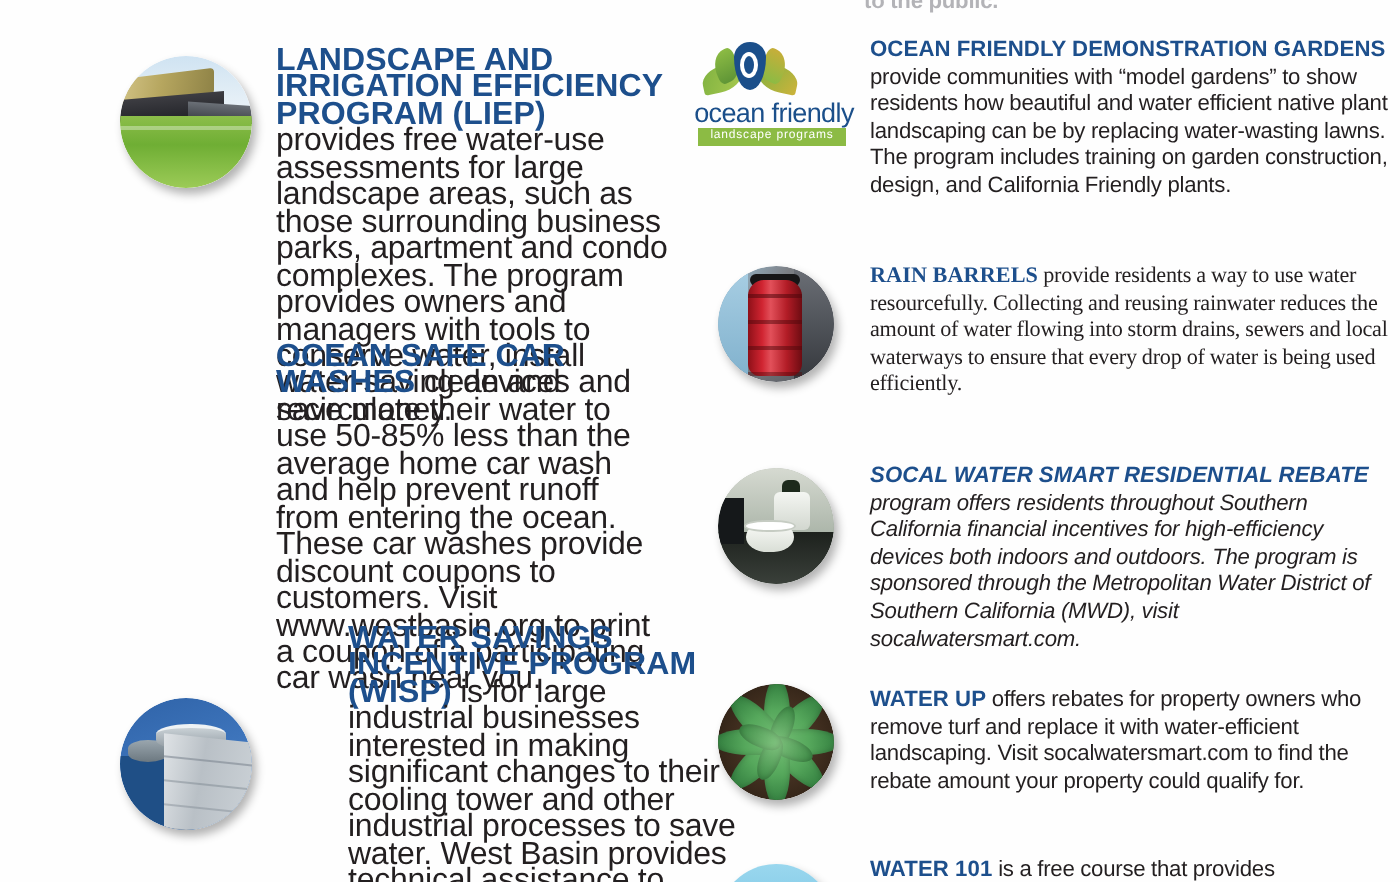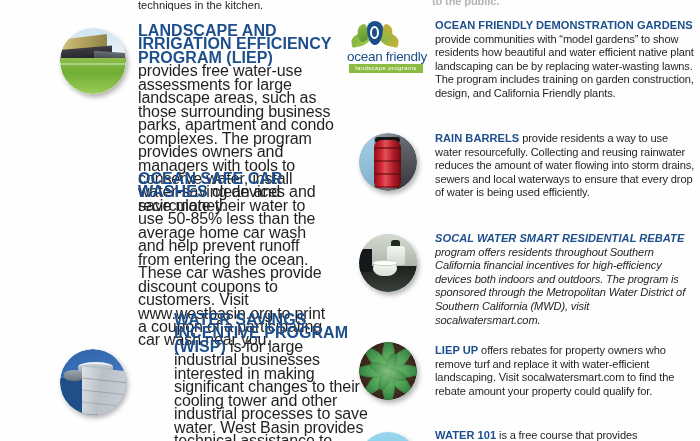--- a/index.html
+++ b/index.html
@@ -410,21 +410,20 @@
     font-family: "Liberation Sans", sans-serif;
   }
 </style>
 </head>
 <body>
 
 <div class="page">
 
   <div class="column col-left">
 
-    <div class="cut-top" style="left:138px; top:-1px; width:200px;">techniques in the kitchen.</div>
 
     <div class="entry" style="left:0px; top:24px; width:340px; height:150px;">
 
       <div class="entry-media" style="left:60px; top:4px;">
         <div class="thumb ph-stadium" style="width:66px; height:66px;">
           <div class="thumb-inner">
             <div class="sky"></div>
             <div class="roof"></div>
             <div class="stand"></div>
             <div class="stand2"></div>
@@ -497,21 +496,21 @@
           <div class="thumb-inner">
             <div class="bg"></div>
             <div class="wallL"></div>
             <div class="wallR"></div>
             <div class="lid"></div>
             <div class="barrel"></div>
           </div>
         </div>
       </div>
 
-      <div class="entry-body para" style="left:88px; top:0px; width:262px;">
+      <div class="entry-body para" style="left:88px; top:0px; width:262px;font-family:Liberation Serif, serif;">
         <span class="hd">RAIN BARRELS</span><span> </span><span>provide residents a way to use water resourcefully. Collecting and reusing rainwater reduces the amount of water flowing into storm drains, sewers and local waterways to ensure that every drop of water is being used efficiently.</span>
       </div>
     </div>
 
     <div class="entry" style="left:0px; top:230px; width:360px; height:100px;font-style:italic;">
 
       <div class="entry-media" style="left:12px; top:4px;">
         <div class="thumb ph-bath" style="width:58px; height:58px;">
           <div class="thumb-inner">
             <div class="bg"></div>
@@ -547,21 +546,21 @@
             <div class="leaf" style="transform:rotate(315deg);"></div>
             <div class="leaf inner" style="transform:rotate(22deg);"></div>
             <div class="leaf inner" style="transform:rotate(112deg);"></div>
             <div class="leaf inner" style="transform:rotate(202deg);"></div>
             <div class="leaf inner" style="transform:rotate(292deg);"></div>
           </div>
         </div>
       </div>
 
       <div class="entry-body para" style="left:88px; top:6px; width:262px;">
-        <span class="hd">LIEP UP</span><span> </span><span>offers rebates for property owners who remove turf and replace it with water-efficient landscaping. Visit socalwatersmart.com to find the rebate amount your property could qualify for.</span>
+        <span class="hd">WATER UP</span><span> </span><span>offers rebates for property owners who remove turf and replace it with water-efficient landscaping. Visit socalwatersmart.com to find the rebate amount your property could qualify for.</span>
       </div>
     </div>
 
     <div class="cut-bottom" style="left:0px; top:424px; width:360px; height:17px;">
       <div class="entry-media" style="left:12px; top:8px;">
         <div class="thumb" style="width:58px; height:58px; background:linear-gradient(#9ad7ee,#5fb7dd);">
           <div class="thumb-inner"></div>
         </div>
       </div>
       <div class="para" style="position:absolute; left:88px; top:5px; width:262px;">

